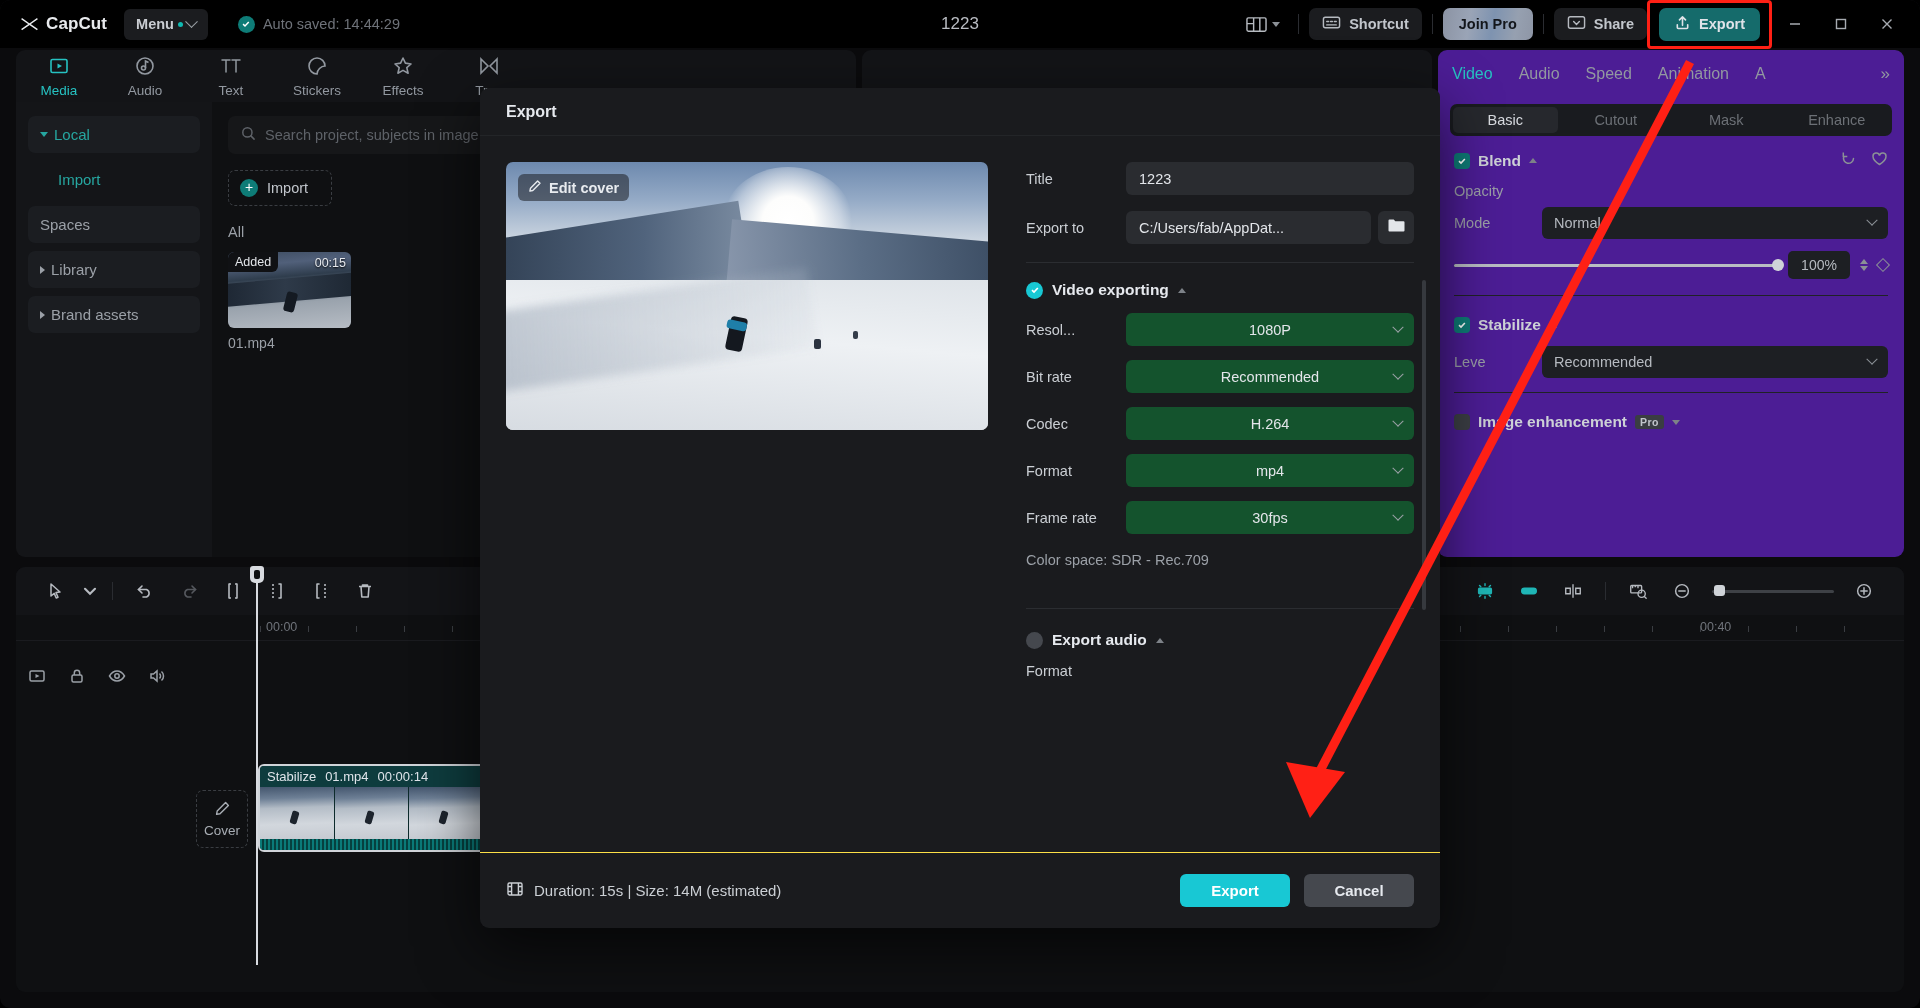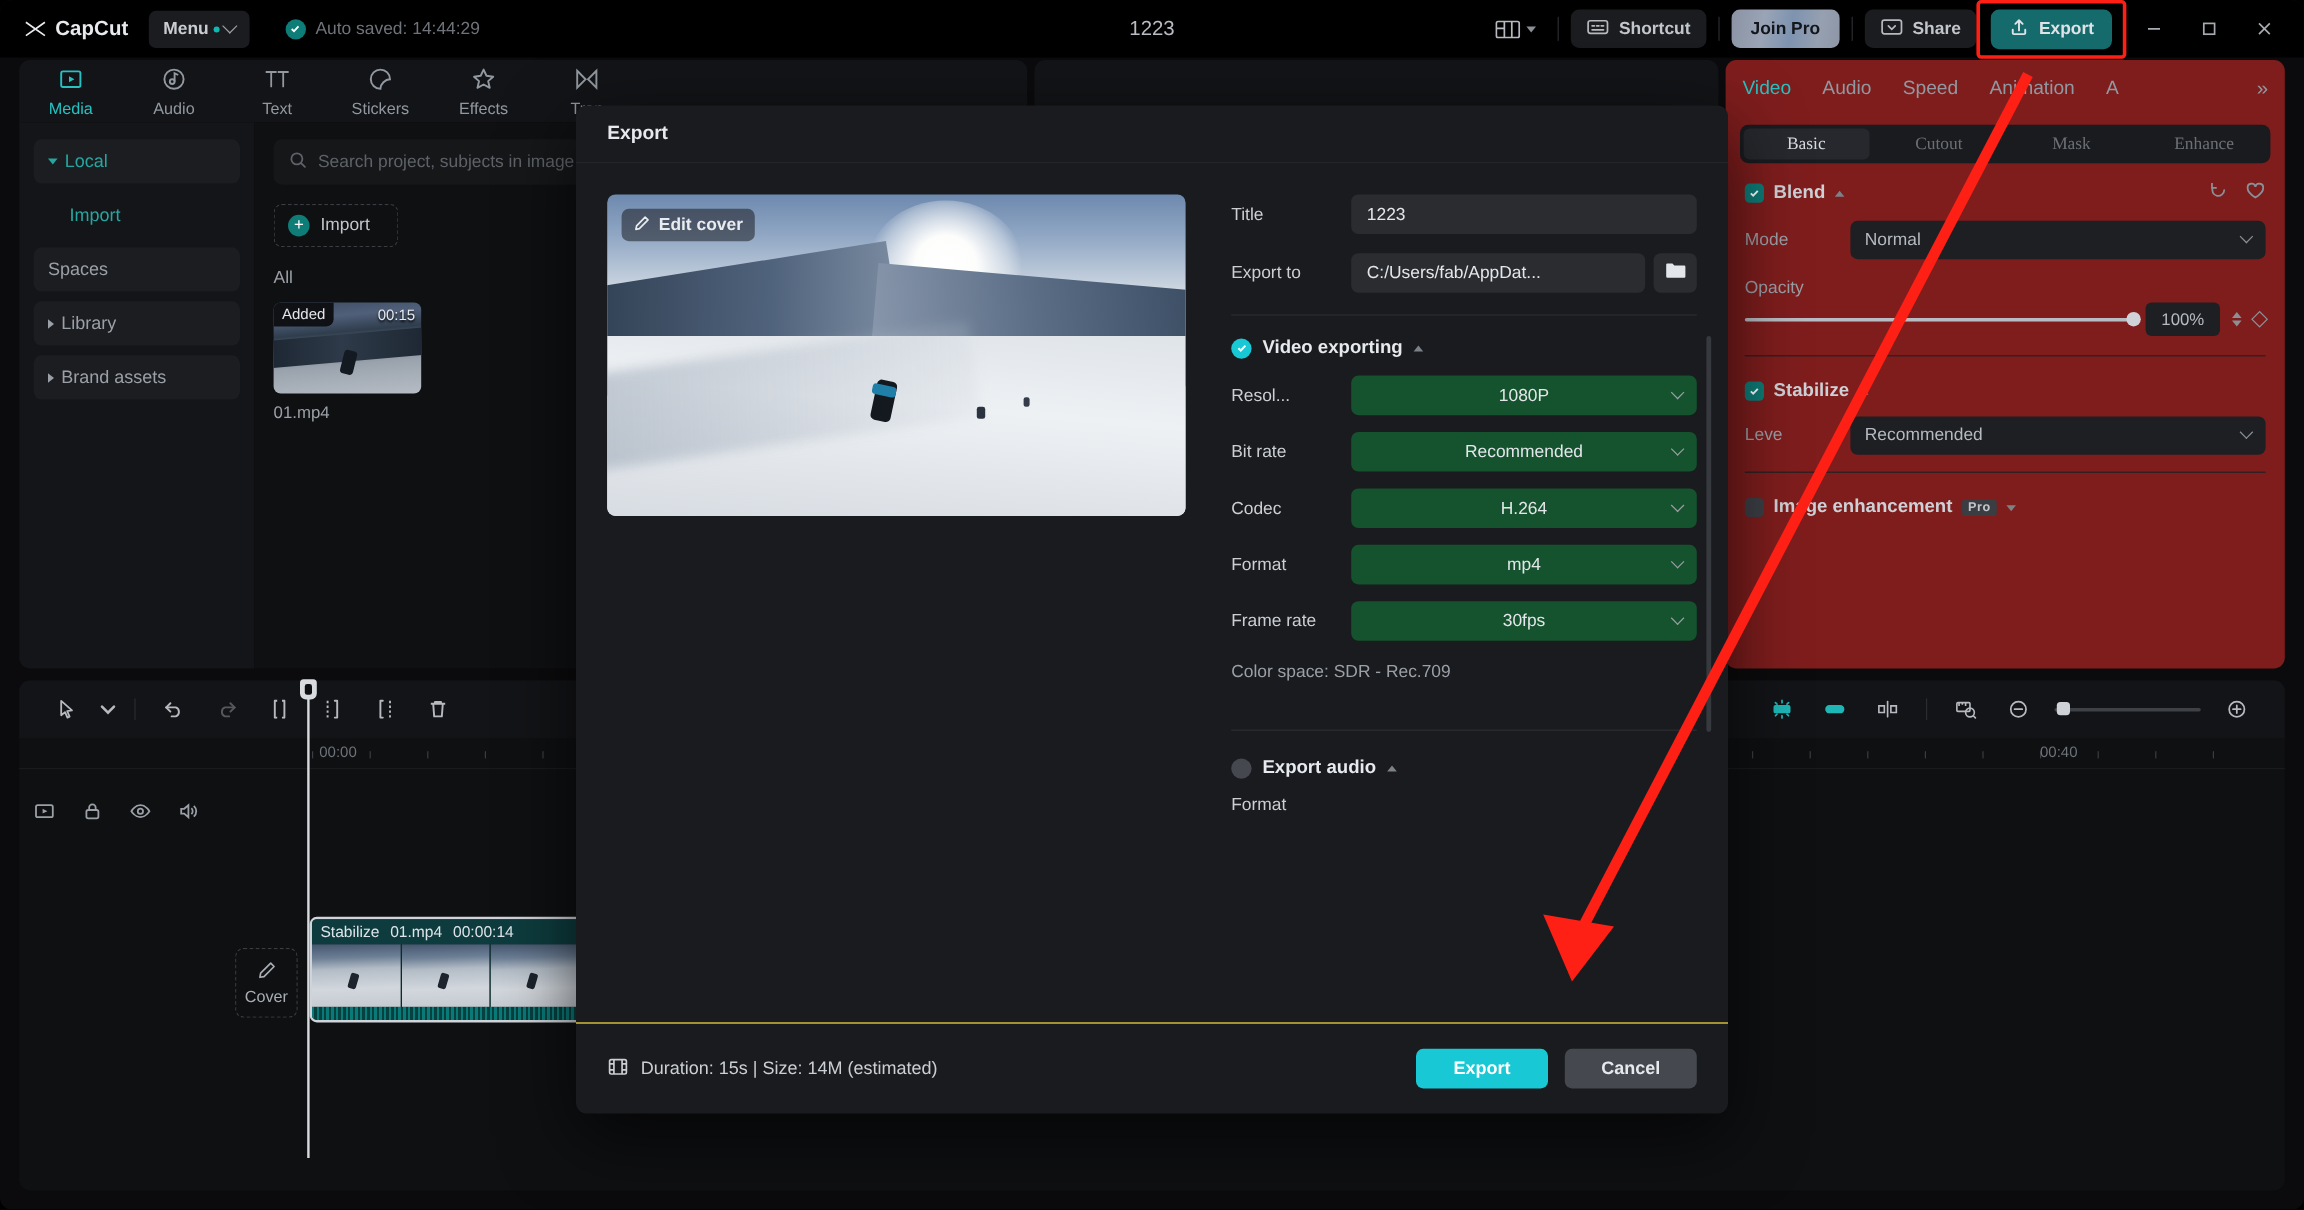--- a/index.html
+++ b/index.html
@@ -161,34 +161,34 @@
   .playerpanel {
     position:absolute; top:50px; left:862px; width:570px; height:507px;
     background:#131417; border-radius:9px;
   }
   .player-lbl { position:absolute; left:28px; top:66px; font-size:16px; color:#9aa0a8; }
   .player-hl { position:absolute; right:24px; top:76px; width:30px; height:3px; background:#3a3d42; border-radius:2px; }
 
   
   .rightpanel {
     position:absolute; top:50px; left:1438px; width:466px; height:507px;
-    background:#7f1d1d; border-radius:9px;
+    background:#4c1d95; border-radius:9px;
     overflow:hidden;
   }
   .rp-tabs { height:48px; display:flex; align-items:center; padding:0 14px; gap:0; }
   .rp-tab { font-size:16px; color:#9298a0; margin-right:26px; cursor:pointer; font-weight:500; }
   .rp-tab.active { color:#26c2c2; }
   .rp-more { margin-left:auto; color:#9298a0; font-size:17px; cursor:pointer; }
   .rp-sub {
     margin:6px 12px 0; height:32px; background:#191b1f; border-radius:7px;
     display:flex; align-items:center;
   }
   .rp-subtab {
     flex:1; text-align:center; font-size:14.5px; color:#6c7076; cursor:pointer;
-    line-height:26px; margin:3px; border-radius:5px;font-family:Liberation Serif, serif;
+    line-height:26px; margin:3px; border-radius:5px;
   }
   .rp-subtab.active { background:#26282d; color:#d8dbe0; }
   .rp-sec {
     display:flex; align-items:center; gap:8px; padding:14px 16px 4px;
     font-size:15.5px; font-weight:700; color:#cdd1d6;
   }
   .cbx {
     width:16px; height:16px; border-radius:4px; background:#0e7c77;
     display:flex; align-items:center; justify-content:center;
   }
@@ -631,30 +631,30 @@
           </svg>
         </span>
         <span>
           <svg viewBox="0 0 17 17" fill="none" stroke="currentColor" stroke-width="1.5">
             <path d="M8.5 14.5S2 10.6 2 6.6a3.3 3.3 0 016.5-1 3.3 3.3 0 016.5 1c0 4-6.5 7.9-6.5 7.9z"></path>
           </svg>
         </span>
       </span>
     </div>
 
+    <div class="rp-row" style="padding-bottom:0">
+      <span class="rp-lbl">Opacity</span>
+    </div>
+
     <div class="rp-row">
       <span class="rp-lbl">Mode</span>
       <div class="rp-select">
         <span>Normal</span>
         <span class="cd"></span>
       </div>
-    </div>
-
-    <div class="rp-row" style="padding-bottom:0">
-      <span class="rp-lbl">Opacity</span>
     </div>
     <div class="slider-row">
       <div class="track">
         <div class="fill"></div>
         <div class="knob"></div>
       </div>
       <div class="numbox">100%</div>
       <div class="spin">
         <div class="u"></div>
         <div class="d"></div>

